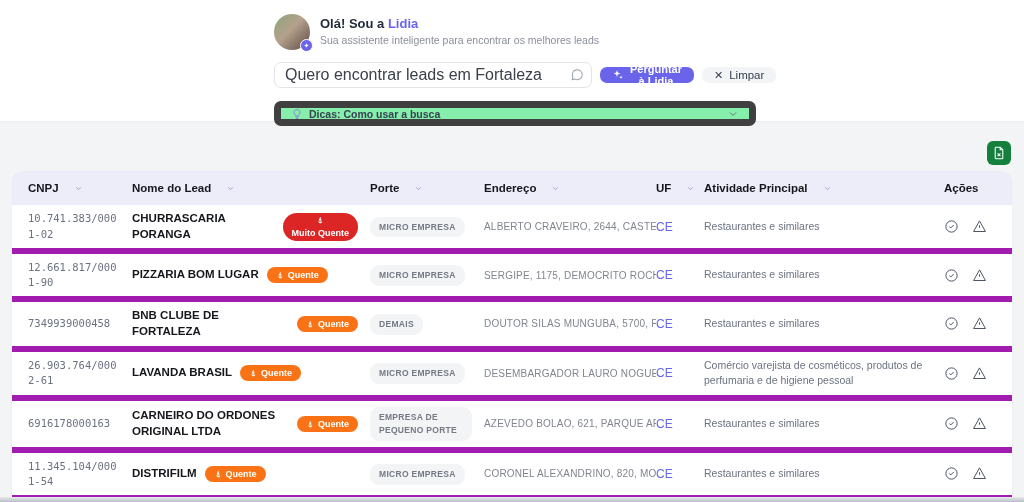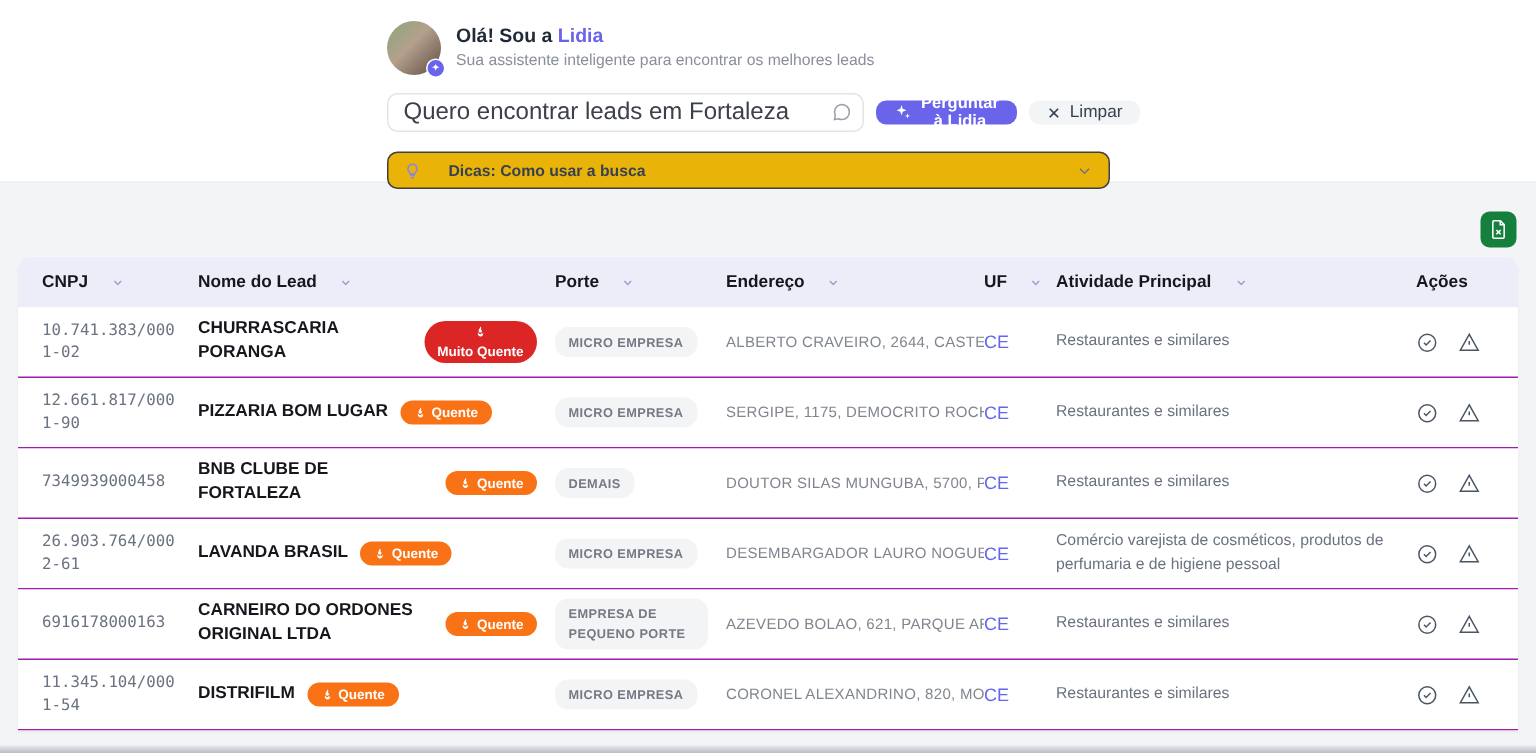--- a/index.html
+++ b/index.html
@@ -11,21 +11,21 @@
     position:relative;
   }
   
   .top-card {
     background:#ffffff;
     height:122px;
     width:100%;
     border-bottom:1px solid #eceef2;
     position:relative;
   }
-  .assist-wrap { position:absolute; left:258px; top:14px; width:486px; }
+  .assist-wrap { position:absolute; left:274px; top:14px; width:486px; }
   .assist-head { display:flex; align-items:flex-start; gap:10px; }
   .avatar {
     width:36px; height:36px; border-radius:50%;
     background:linear-gradient(135deg,#8aa67a 0%,#b5a08c 45%,#5b4a40 100%);
     position:relative; flex:none;
   }
   .avatar-badge {
     position:absolute; right:-3px; bottom:-2px;
     width:13px; height:13px; border-radius:50%;
     background:#6964e9; border:1.5px solid #fff;
@@ -52,22 +52,22 @@
     display:inline-flex; align-items:center; gap:6px;
     font-family:"Liberation Sans", sans-serif;
     font-size:11px; font-weight:bold; cursor:pointer;
     padding:0 12px;
   }
   .btn-ask { background:#6964e9; color:#fff; }
   .btn-clear { background:#f3f4f6; color:#374151; font-weight:normal; font-size:11.5px; }
   .btn-clear .x { font-size:11px; color:#374151; }
   .tips-bar {
     margin-top:13px; width:482px; height:25px;
-    background:#eab308; border:1px solid #404040; border-radius:7px;
-    display:flex; align-items:center; padding:0 10px; gap:18px;
+    background:#86efac; border:7px solid #404040; border-radius:7px;
+    display:flex; align-items:center; padding:0 10px; gap:6px;
   }
   .tips-label { font-size:10.5px; font-weight:bold; color:#374151; flex:1; }
   
   .export-row { display:flex; justify-content:flex-end; padding:19px 13px 6px 0; }
   .btn-export {
     width:24px; height:24px; border:none; border-radius:6px;
     display:flex; align-items:center; justify-content:center; cursor:pointer;
   }
   
   .table-card {
@@ -82,21 +82,21 @@
     align-items:center;
   }
   .thead {
     background:#ededfa; height:34px;
   }
   .th {
     font-size:11.5px; font-weight:bold; color:#15171c;
     display:flex; align-items:center; gap:15px;
   }
   .sort-ic { color:#9b9ccb; margin-top:1px; }
-  .tbody-row { min-height:47px; border-bottom:1px solid #a21caf; background:#fff; padding-top:6px; padding-bottom:6px; }
+  .tbody-row { min-height:47px; border-bottom:6px solid #a21caf; background:#fff; padding-top:6px; padding-bottom:6px; }
   .cell-cnpj {
     font-family:"DejaVu Sans Mono", monospace;
     font-size:10.5px; color:#6b7280; line-height:1.45;
     padding-right:10px; word-break:break-all;
   }
   .cell-name { display:flex; align-items:center; gap:8px; padding-right:12px; }
   .lead-name { font-size:11.5px; font-weight:bold; color:#15171c; line-height:1.35; }
   .temp-badge {
     display:inline-flex; align-items:center; gap:4px;
     color:#fff; font-size:9px; font-weight:bold;

